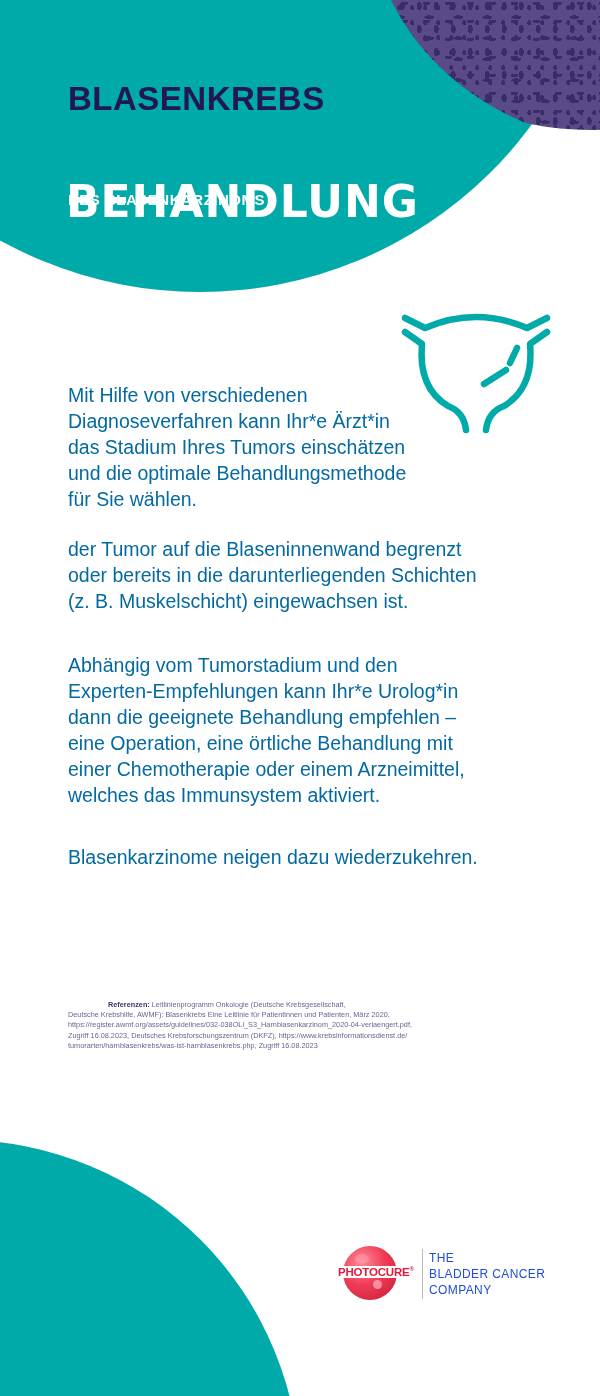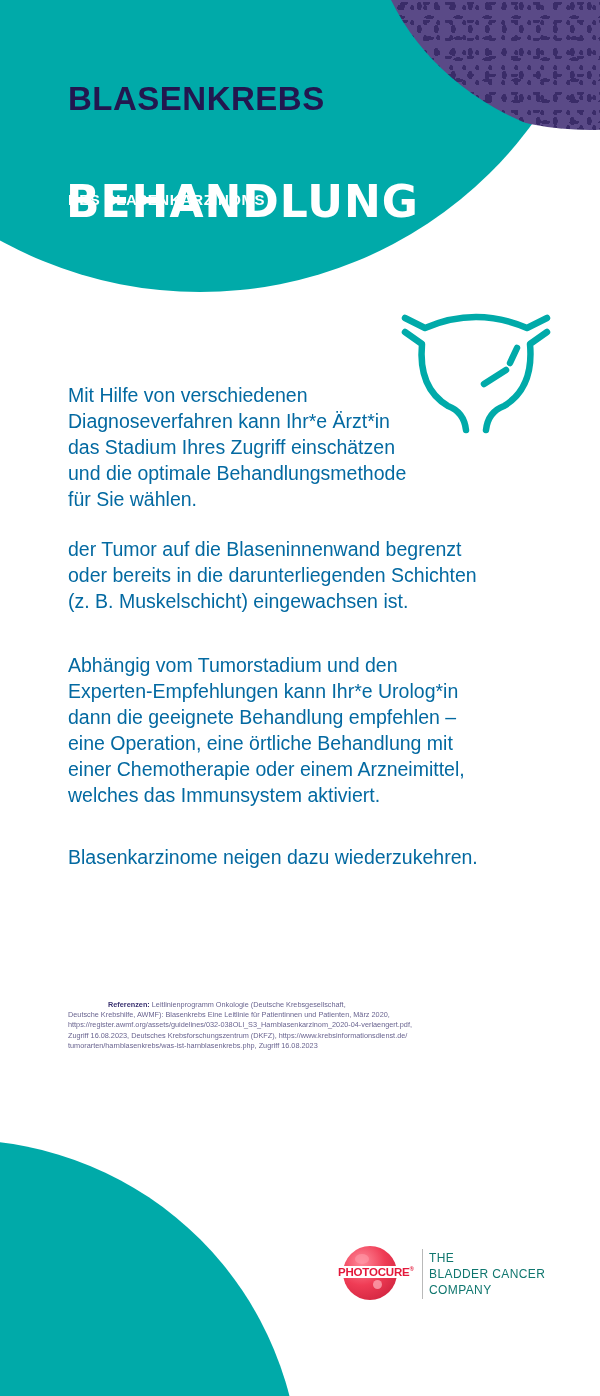--- a/index.html
+++ b/index.html
@@ -70,21 +70,21 @@
     .logo-ball .cell1 { position:absolute; left:30px; top:34px; width:9px; height:9px; border-radius:50%; background:#ffb3bd; opacity:.7;}
     .logo-ball .cell2 { position:absolute; left:12px; top:8px; width:14px; height:10px; border-radius:50%; background:#ff9aa8; opacity:.6;}
     .logo-word {
       position: absolute; left: 1px; top: 20px; font-size: 11.5px; font-weight: 700;
       color: #e3183a; background: #ffffff; padding: 0 1px; letter-spacing: -0.2px;
     }
     .logo-word sup { font-size: 6px; }
     .logo-sep { position: absolute; left: 86px; top: 3px; width: 1px; height: 50px; background: #b9b9b9; }
     .logo-tag {
       position: absolute; left: 93px; top: 4px; font-size: 12px; line-height: 16px;
-      color: #0f766e; letter-spacing: 0.4px;
+      color: #1d4ed8; letter-spacing: 0.4px;
     }
   </style>
 </head>
 <body>
 
 <div class="circle-teal-top"></div>
 <div class="navy-clip">
   <div class="tex"></div>
 </div>
 <div class="circle-teal-bottom"></div>
@@ -97,21 +97,21 @@
   <path d="M5 10 L25 20 Q76 -2 127 20 L147 10"></path>
   <path d="M5 24 L22 36 Q18 80 48 98 Q64 104 66 122"></path>
   <path d="M147 24 L130 36 Q134 80 104 98 Q88 104 86 122"></path>
   <path d="M84 76 L106 62"></path>
   <path d="M110 55 L117 40"></path>
 </svg>
 
 <div class="abs body-text" style="top:382px;">
   <p>Mit Hilfe von verschiedenen</p>
   <p>Diagnoseverfahren kann Ihr*e Ärzt*in</p>
-  <p>das Stadium Ihres Zugriff einschätzen</p>
+  <p>das Stadium Ihres Tumors einschätzen</p>
   <p>und die optimale Behandlungsmethode</p>
   <p>für Sie wählen.</p>
 </div>
 <div class="abs body-text" style="top:536px;">
   <p>der Tumor auf die Blaseninnenwand begrenzt</p>
   <p>oder bereits in die darunterliegenden Schichten</p>
   <p>(z. B. Muskelschicht) eingewachsen ist.</p>
 </div>
 <div class="abs body-text" style="top:652px;">
   <p>Abhängig vom Tumorstadium und den</p>

